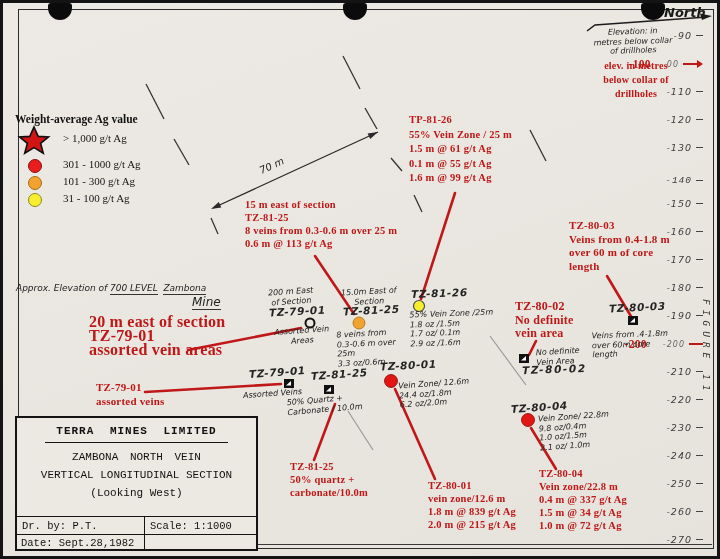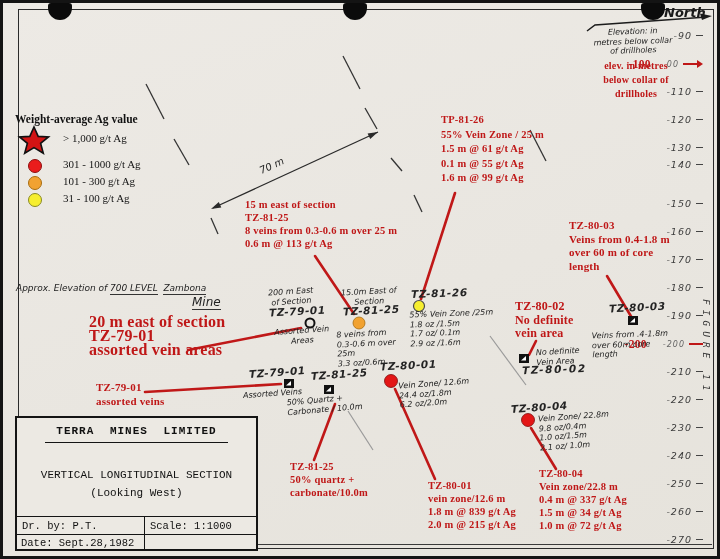--- a/index.html
+++ b/index.html
@@ -174,21 +174,21 @@
         <span class="tickdash"></span>
       </div>
       <div class="tick" style="top: 111px;">
         <span class="tlabel">-120</span>
         <span class="tickdash"></span>
       </div>
       <div class="tick" style="top: 139px;">
         <span class="tlabel">-130</span>
         <span class="tickdash"></span>
       </div>
-      <div class="tick" style="top: 156px;">
+      <div class="tick" style="top: 172px; font-family: Liberation Mono, monospace;">
         <span class="tlabel">-140</span>
         <span class="tickdash"></span>
       </div>
       <div class="tick" style="top: 195px;">
         <span class="tlabel">-150</span>
         <span class="tickdash"></span>
       </div>
       <div class="tick" style="top: 223px;">
         <span class="tlabel">-160</span>
         <span class="tickdash"></span>
@@ -247,21 +247,21 @@
   <div class="hw u" style="left:189px;top:295px;font-size:12px">Mine</div>
 
   <div class="hw" style="left:256px;top:158px;font-size:10px;transform:rotate(-25deg)">70 m</div>
 
   <div class="red-note" style="left:242px;top:195px">
       <div>15 m east of section</div>
       <div>TZ-81-25</div>
       <div>8 veins from 0.3-0.6 m over 25 m</div>
       <div>0.6 m @ 113 g/t Ag</div>
     </div>
-  <div class="red-note" style="left:438px;top:110px;line-height:14.5px">
+  <div class="red-note" style="left:406px;top:110px;line-height:14.5px">
       <div>TP-81-26</div>
       <div>55% Vein Zone / 25 m</div>
       <div>1.5 m @ 61 g/t Ag</div>
       <div>0.1 m @ 55 g/t Ag</div>
       <div>1.6 m @ 99 g/t Ag</div>
     </div>
   <div class="red-note" style="left:566px;top:216px;font-size:11px;line-height:13.5px">
       <div>TZ-80-03</div>
       <div>Veins from 0.4-1.8 m</div>
       <div>over 60 m of core</div>
@@ -365,20 +365,21 @@
   <div class="hw" style="left:536px;top:409px;transform:rotate(-4deg)">
       <div>Vein Zone/ 22.8m</div>
       <div>9.8 oz/0.4m</div>
       <div>1.0 oz/1.5m</div>
       <div>2.1 oz/ 1.0m</div>
     </div>
 
   <div class="tblock">
     <div class="tb-line" style="top:7px;font-size:11px;font-weight:bold;letter-spacing:1px;word-spacing:8px">TERRA MINES LIMITED</div>
     <div class="tb-rule" style="top:24px;left:28px;right:28px"></div>
+    <div class="tb-line" style="top:33px;font-size:11px;word-spacing:5px">ZAMBONA NORTH VEIN</div>
     <div class="tb-line" style="top:51px;font-size:11px">VERTICAL LONGITUDINAL SECTION</div>
     <div class="tb-line" style="top:69px;font-size:11px">(Looking West)</div>
     <div class="tb-rule" style="top:98px;left:0;right:0"></div>
     <div style="position:absolute;left:127px;top:98px;bottom:0;border-left:1.5px solid #141414"></div>
     <div class="tb-rule" style="top:116px;left:0;right:0"></div>
     <div class="tb-cell" style="left:5px;top:102px">Dr. by: P.T.</div>
     <div class="tb-cell" style="left:133px;top:102px">Scale: 1:1000</div>
     <div class="tb-cell" style="left:4px;top:119px">Date: Sept.28,1982</div>
   </div>
 

